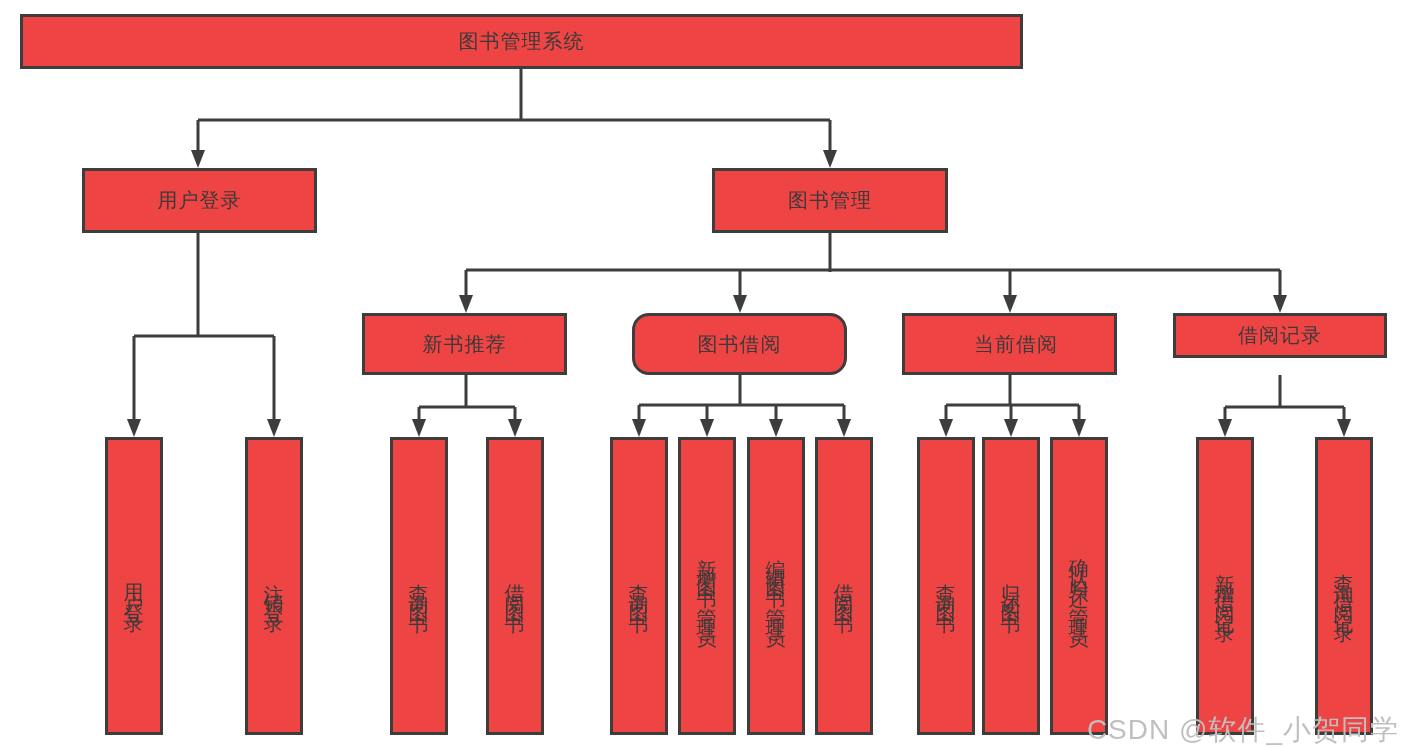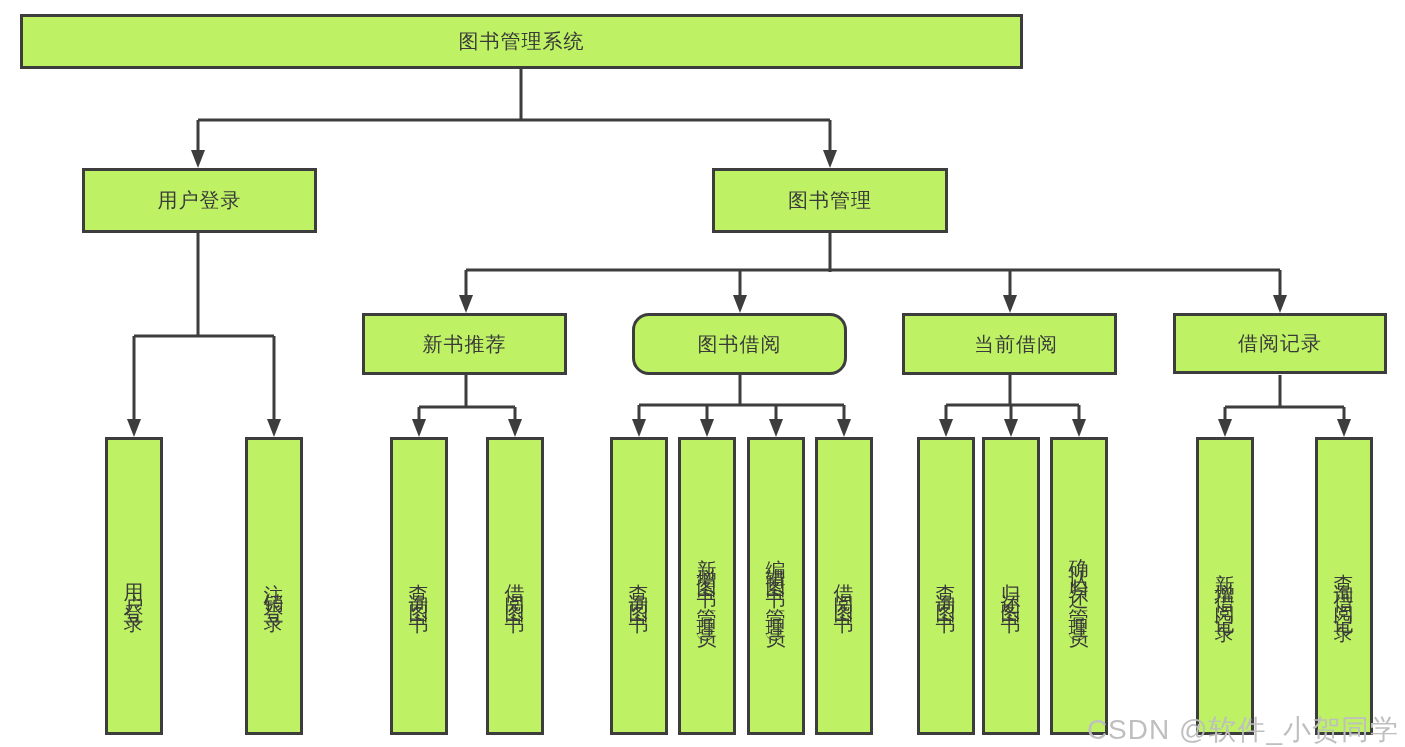--- a/index.html
+++ b/index.html
@@ -8,21 +8,21 @@
     --watermark:#bfbfbf;
     --background:#ffffff;
   }
   *{margin:0;padding:0;box-sizing:border-box;}
   body{background:var(--background);font-family:"Liberation Sans","DejaVu Sans",sans-serif;}
   .canvas{position:relative;width:1405px;height:747px;background:var(--background);overflow:hidden;}
   .connectors{position:absolute;left:0;top:0;z-index:1;}
   .node{
     position:absolute;
     border:3px solid var(--line);
-    background:#bef264;
+    background:#ef4444;
     display:flex;align-items:center;justify-content:center;
     color:var(--text);
     font-size:20px;
     letter-spacing:1px;
     z-index:2;
     text-align:center;
   }
   .leaf{
     writing-mode:vertical-rl;
     text-orientation:mixed;
@@ -87,21 +87,21 @@
   </svg>
 
   <div class="node" style="left:20px;top:14px;width:1003px;height:55px;">图书管理系统</div>
 
   <div class="node" style="left:82px;top:168px;width:235px;height:65px;">用户登录</div>
   <div class="node" style="left:712px;top:168px;width:236px;height:65px;">图书管理</div>
 
   <div class="node" style="left:362px;top:313px;width:205px;height:62px;">新书推荐</div>
   <div class="node" style="left:632px;top:313px;width:215px;height:62px;border-radius:17px;">图书借阅</div>
   <div class="node" style="left:902px;top:313px;width:215px;height:62px;padding-left:13px;">当前借阅</div>
-  <div class="node" style="left:1173px;top:313px;width:214px;height:61px;">借阅记录</div>
+  <div class="node" style="left:1173px;top:313px;width:214px;height:45px;">借阅记录</div>
 
   <div class="node leaf" style="left:105px;top:437px;width:58px;height:298px;">用户登录</div>
   <div class="node leaf" style="left:245px;top:437px;width:58px;height:298px;">注销登录</div>
 
   <div class="node leaf" style="left:390px;top:437px;width:58px;height:298px;">查询图书</div>
   <div class="node leaf" style="left:486px;top:437px;width:58px;height:298px;">借阅图书</div>
 
   <div class="node leaf" style="left:610px;top:437px;width:58px;height:298px;">查询图书</div>
   <div class="node leaf" style="left:678px;top:437px;width:58px;height:298px;">新增图书（管理员）</div>
   <div class="node leaf" style="left:747px;top:437px;width:58px;height:298px;">编辑图书（管理员）</div>

